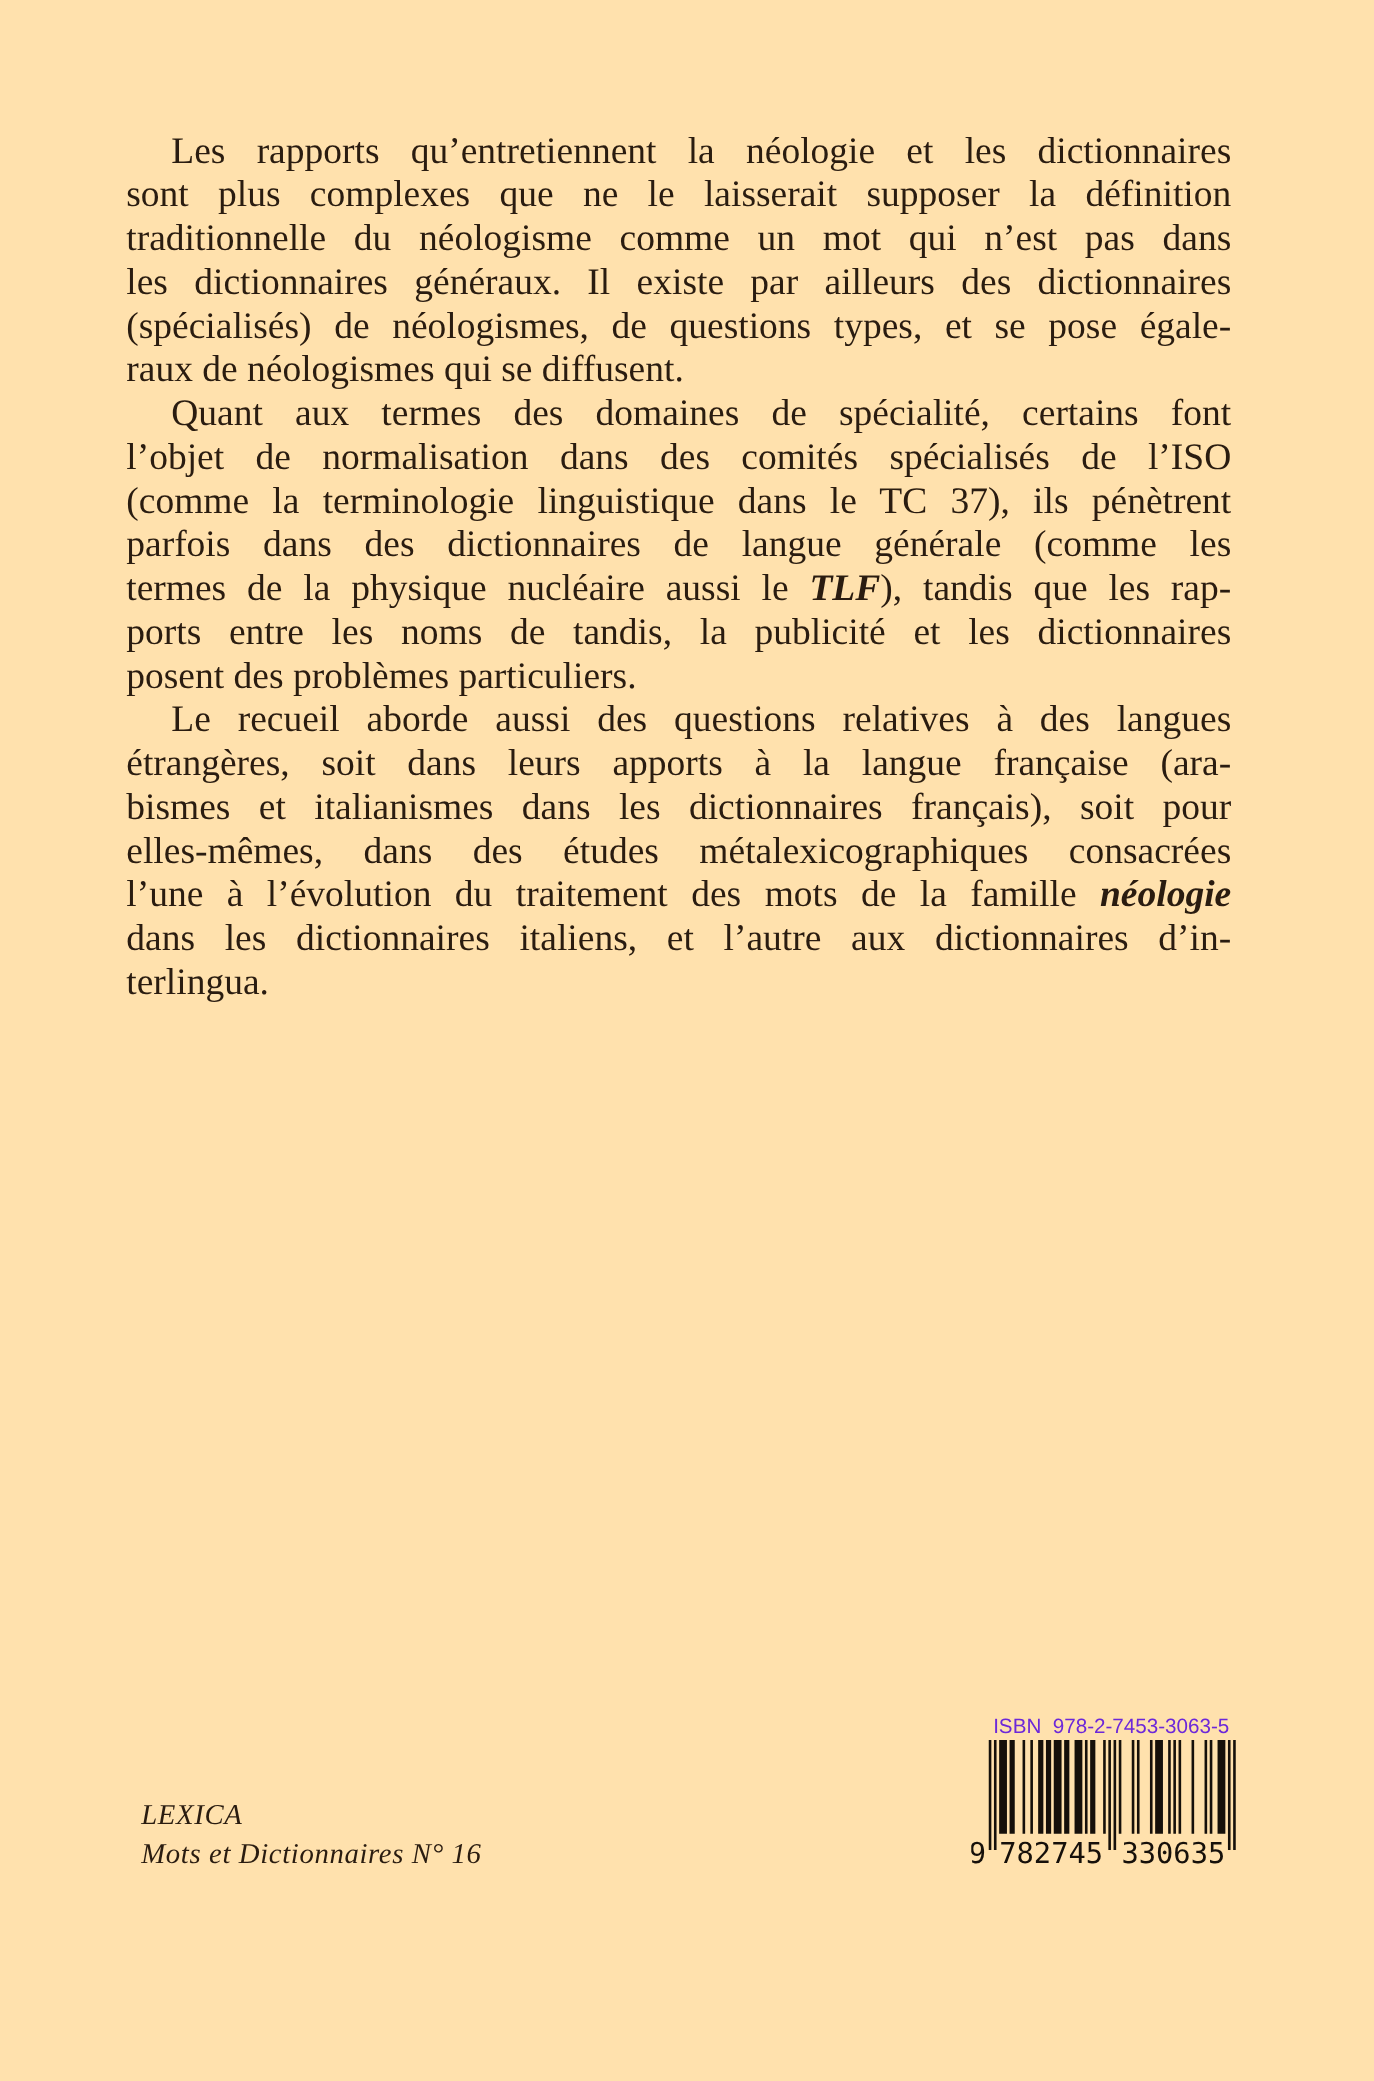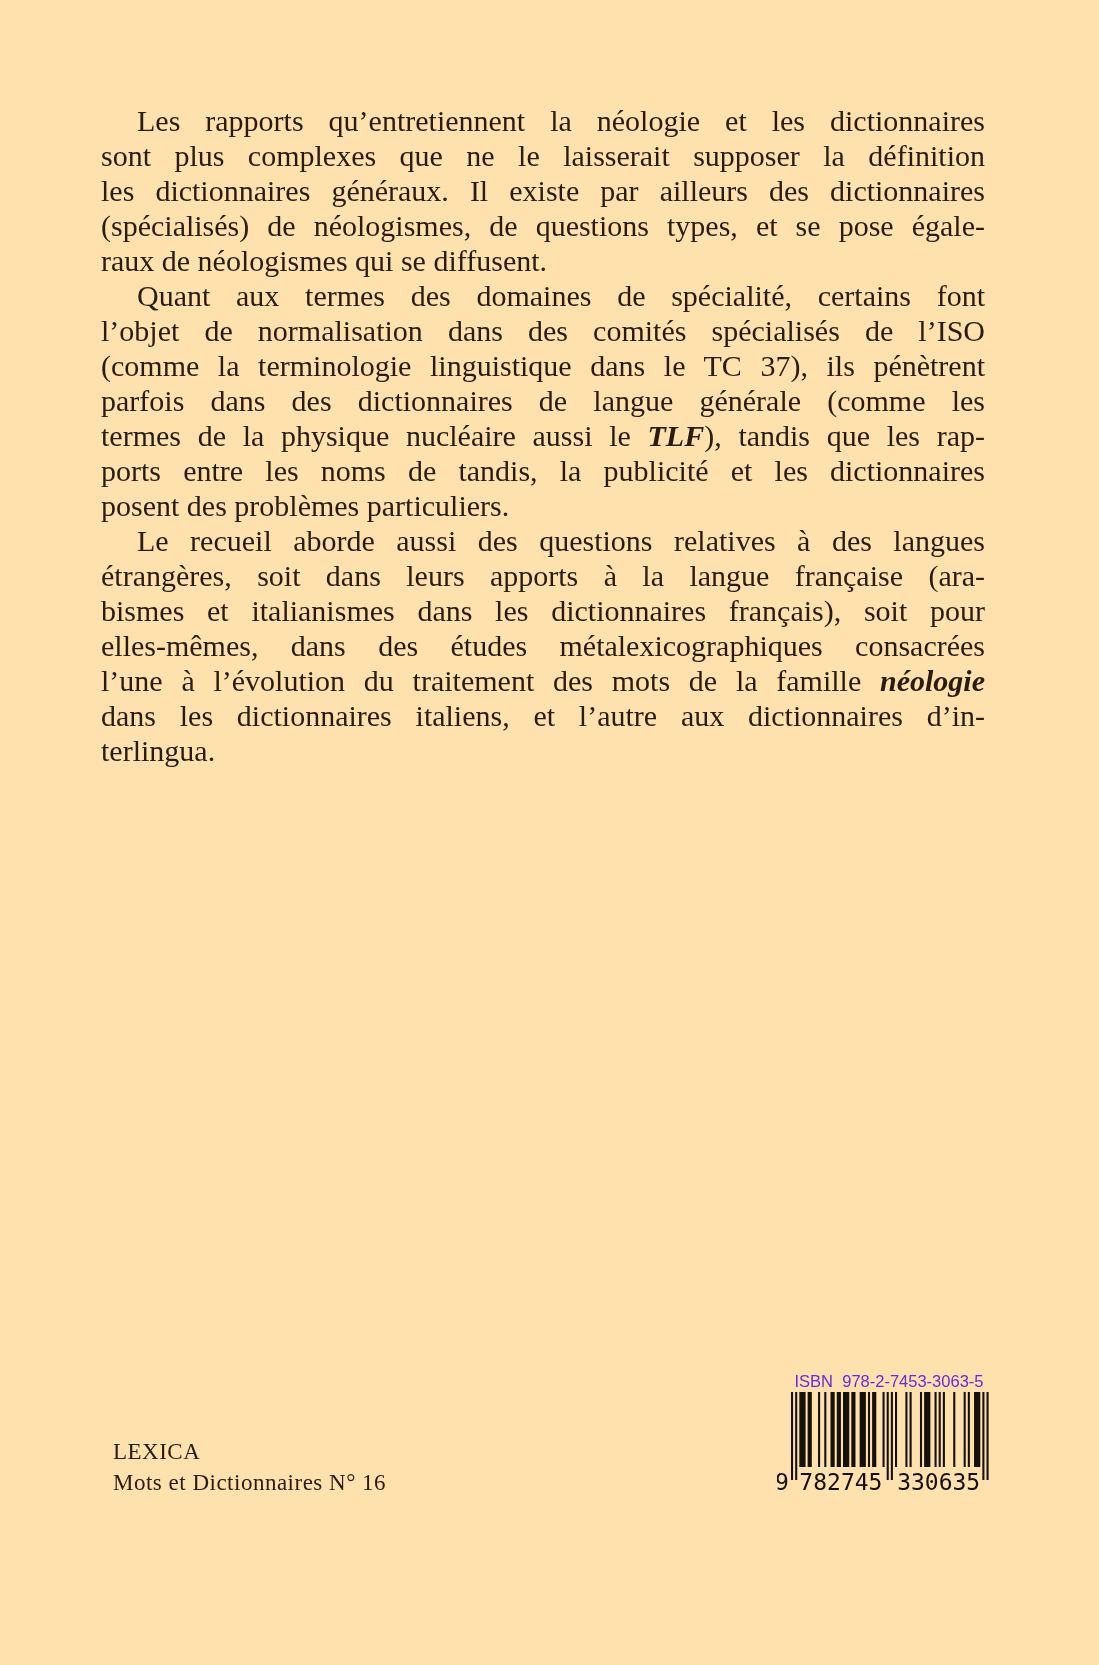--- a/index.html
+++ b/index.html
@@ -23,20 +23,21 @@
     text-align-last:justify;
     height:35px;
     overflow:visible;
   }
   .line.last{text-align-last:left;}
   .line.indent{text-indent:36px;}
   .it{font-style:italic;font-weight:bold;}
   .series{
     position:absolute;
     left:113px;top:1436px;
+    font-style:italic;
     font-size:23px;line-height:31px;
     letter-spacing:0.5px;
   }
   .isbn-block{
     position:absolute;
     left:777px;top:1372px;width:216px;
   }
   .isbn-line{
     font-family:"Liberation Sans", sans-serif;
     font-size:16.5px;
@@ -51,20 +52,21 @@
 </style>
 </head>
 <body>
 
 <div class="page" style="background: rgb(255, 225, 173); color: rgb(42, 28, 16);">
 
   <div class="cover-text">
       <div class="para">
         <div class="line indent"><span>Les rapports qu’entretiennent la néologie et les dictionnaires</span></div>
         <div class="line"><span>sont plus complexes que ne le laisserait supposer la définition</span></div>
+        <div class="line"><span>traditionnelle du néologisme comme un mot qui n’est pas dans</span></div>
         <div class="line"><span>les dictionnaires généraux. Il existe par ailleurs des dictionnaires</span></div>
         <div class="line"><span>(spécialisés) de néologismes, de questions types, et se pose égale-</span></div>
         <div class="line last"><span>raux de néologismes qui se diffusent.</span></div>
       </div>
       <div class="para">
         <div class="line indent"><span>Quant aux termes des domaines de spécialité, certains font</span></div>
         <div class="line"><span>l’objet de normalisation dans des comités spécialisés de l’ISO</span></div>
         <div class="line"><span>(comme la terminologie linguistique dans le TC 37), ils pénètrent</span></div>
         <div class="line"><span>parfois dans des dictionnaires de langue générale (comme les</span></div>
         <div class="line"><span>termes de la physique nucléaire aussi le </span><span class="it">TLF</span><span>), tandis que les rap-</span></div>

